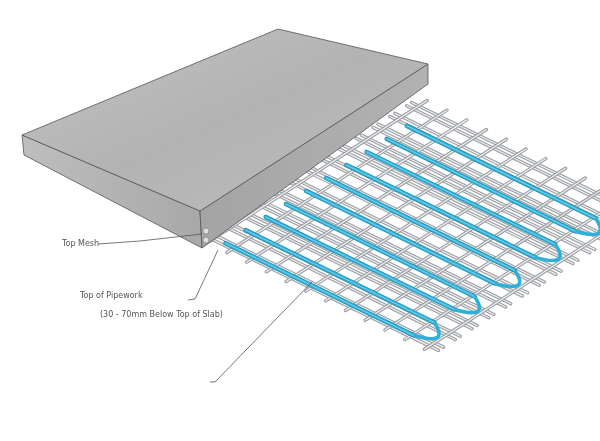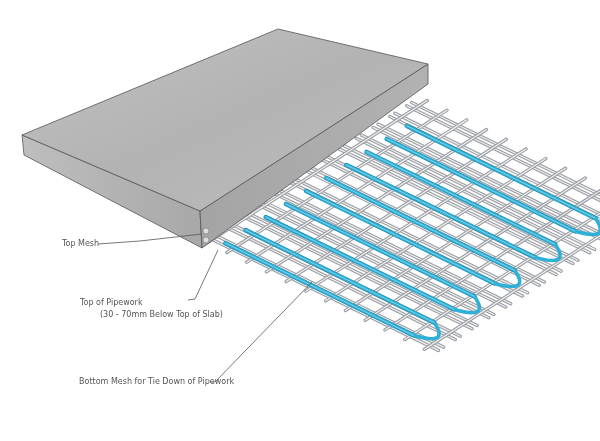--- a/index.html
+++ b/index.html
@@ -151,16 +151,15 @@
     </g>
 
     <g stroke="#555" stroke-width="0.8" fill="none">
       <polyline points="98,244 140,241 202,234"></polyline>
       <polyline points="188,300 195,299 218,250"></polyline>
       <polyline points="210,382 215,382 312,282"></polyline>
     </g>
   </svg>
 
   <div class="label" style="left:62px; top:238px;">Top Mesh</div>
-  <div class="label" style="left:80px; top:297px;">Top of Pipework</div>
+  <div class="label" style="left:80px; top:290px;">Top of Pipework</div>
   <div class="label" style="left:80px; top:309px;margin-left:20px;">(30 - 70mm Below Top of Slab)</div>
-  <div class="label" style="left:79px; top:376px;">Bottom Mesh for Tie Down of Pipework</div>
 </div>
 
 </body></html>

